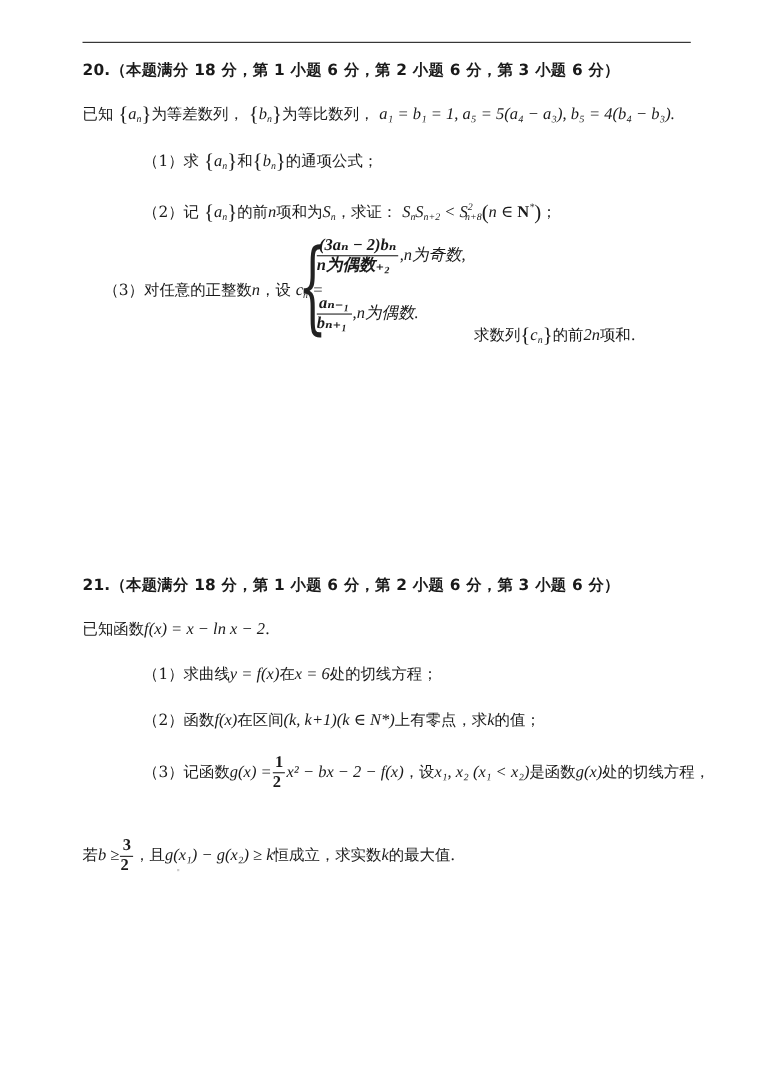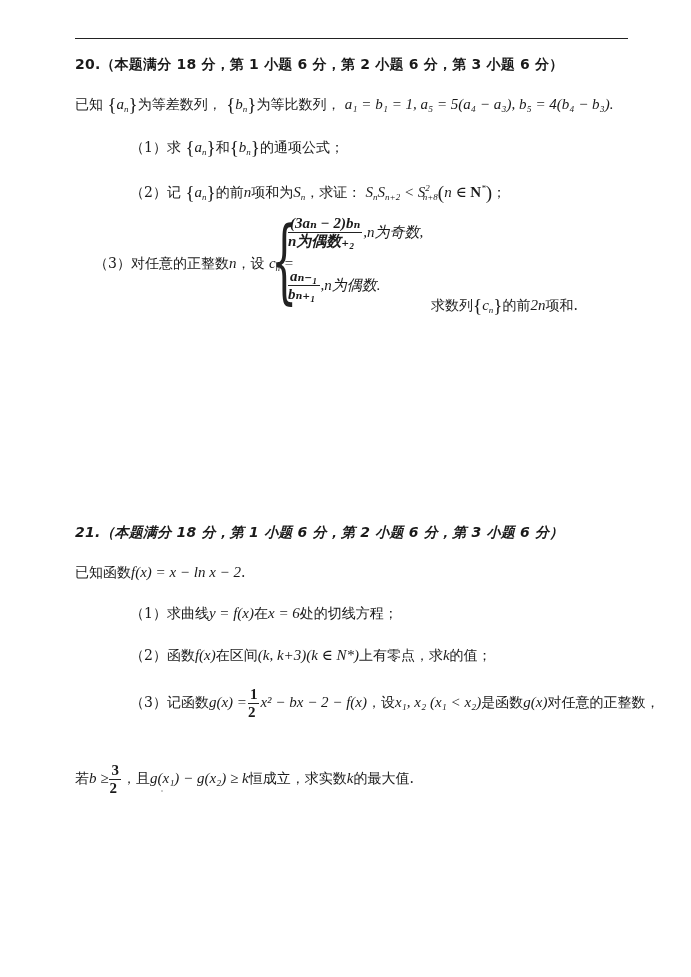--- a/index.html
+++ b/index.html
@@ -65,37 +65,37 @@
     <span class="frac m"><span class="num">(3aₙ − 2)bₙ</span><span class="den">n为偶数₊₂</span></span><span class="m">,n为奇数,</span>
   </div>
   <div class="case2">
     <span class="frac m"><span class="num">aₙ₋₁</span><span class="den">bₙ₊₁</span></span><span class="m">,n为偶数.</span>
   </div>
   <div class="tail">
     <span>求数列</span><span class="m"><span class="big">{</span>c<sub>n</sub><span class="big">}</span></span><span>的前</span><span class="m">2n</span><span>项和.</span>
   </div>
 </div>
 
-<div class="line head" style="top:522px;font-style:italic;">
+<div class="line head" style="top:522px;">
   <span>21.</span><span>（本题满分 18 分，第 1 小题 6 分，第 2 小题 6 分，第 3 小题 6 分）</span>
 </div>
 
 <div class="line" style="top:562px;">
   <span>已知函数</span><span class="m">f(x) = x − ln x − 2</span><span>.</span>
 </div>
 
 <div class="line sub" style="top:603px;">
   <span>（1）</span><span>求曲线</span><span class="m">y = f(x)</span><span>在</span><span class="m">x = 6</span><span>处的切线方程；</span>
 </div>
 
 <div class="line sub" style="top:645px;">
-  <span>（2）</span><span>函数</span><span class="m">f(x)</span><span>在区间</span><span class="m">(k, k+3)(k ∈ N*)</span><span>上有零点，求</span><span class="m">k</span><span>的值；</span>
+  <span>（2）</span><span>函数</span><span class="m">f(x)</span><span>在区间</span><span class="m">(k, k+1)(k ∈ N*)</span><span>上有零点，求</span><span class="m">k</span><span>的值；</span>
 </div>
 
 <div class="line sub" style="top:684px; line-height:36px;">
-  <span>（3）</span><span>记函数</span><span class="m">g(x) =</span><span class="frac m"><span class="num" style="font-style:normal">1</span><span class="den" style="font-style:normal">2</span></span><span class="m">x² − bx − 2 − f(x)</span><span>，设</span><span class="m">x₁, x₂ (x₁ &lt; x₂)</span><span>是函数</span><span class="m">g(x)</span><span>对任意的正整数，</span>
+  <span>（3）</span><span>记函数</span><span class="m">g(x) =</span><span class="frac m"><span class="num" style="font-style:normal">1</span><span class="den" style="font-style:normal">2</span></span><span class="m">x² − bx − 2 − f(x)</span><span>，设</span><span class="m">x₁, x₂ (x₁ &lt; x₂)</span><span>是函数</span><span class="m">g(x)</span><span>处的切线方程，</span>
 </div>
 
 <div class="line" style="top:760px; line-height:36px;">
   <span>若</span><span class="m">b ≥</span><span class="frac m"><span class="num" style="font-style:normal">3</span><span class="den" style="font-style:normal">2</span></span><span>，且</span><span class="m">g(x₁) − g(x₂) ≥ k</span><span>恒成立，求实数</span><span class="m">k</span><span>的最大值.</span>
 </div>
 
 <div class="speck"></div>
 
 </body></html>

